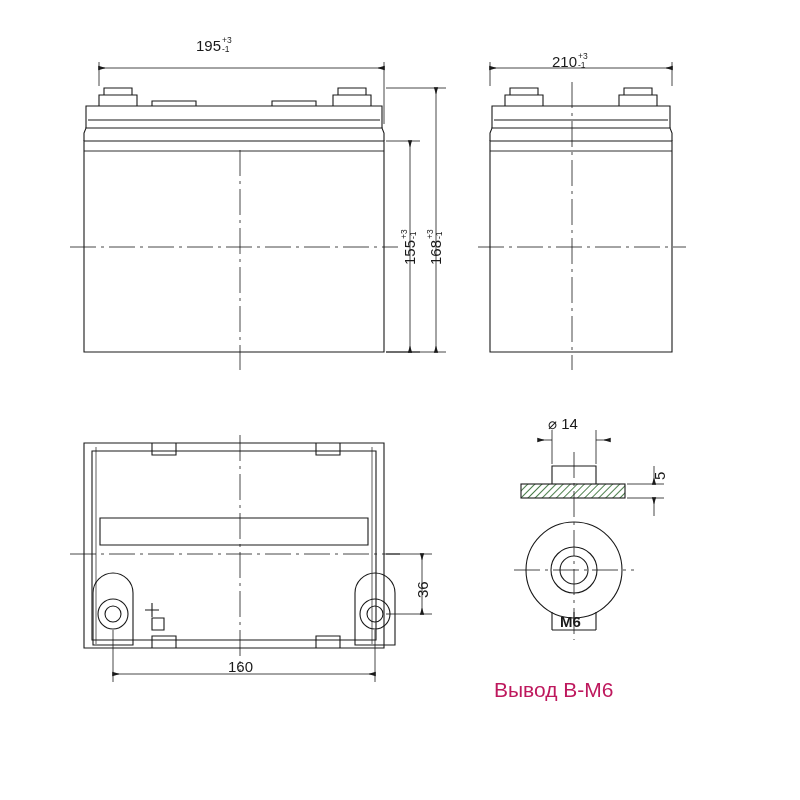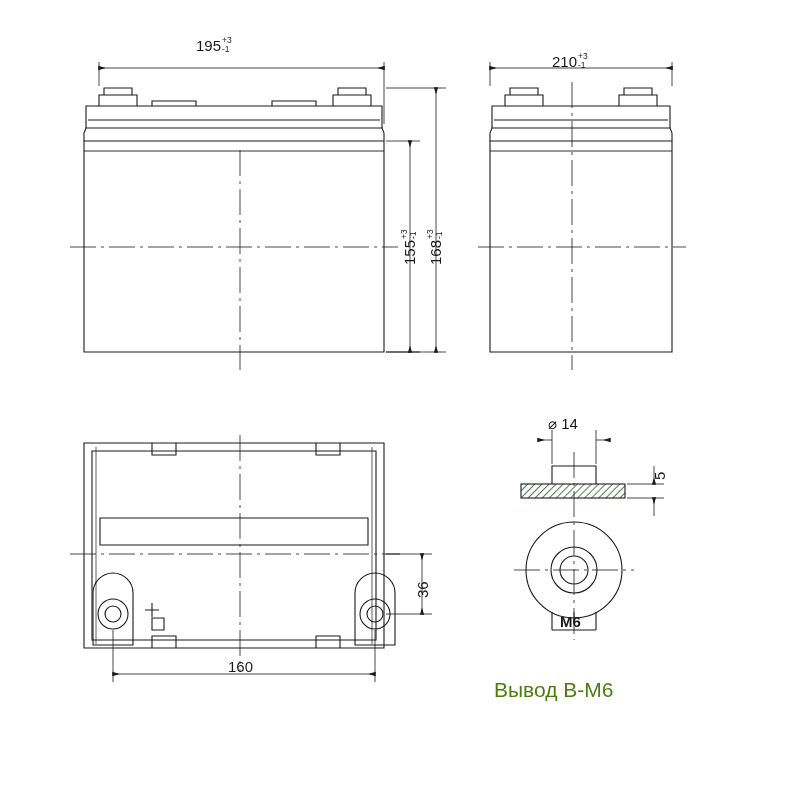--- a/index.html
+++ b/index.html
@@ -44,21 +44,21 @@
     display: block;
   }
   .rot {
     transform: rotate(-90deg);
     transform-origin: left top;
   }
   .caption {
     position: absolute;
     font-family: "Liberation Sans", sans-serif;
     font-size: 21px;
-    color: #4d7c0f;
+    color: #be185d;
     white-space: nowrap;
   }
 </style>
 </head>
 <body>
 
 <svg id="drawing" viewBox="0 0 800 800">
   <defs>
     <marker id="arrIn" viewBox="0 0 10 10" refX="9" refY="5" markerWidth="9" markerHeight="9" orient="auto">
       <path d="M 0 5 L 10 2 L 10 8 z" fill="#1a1a1a"></path>

